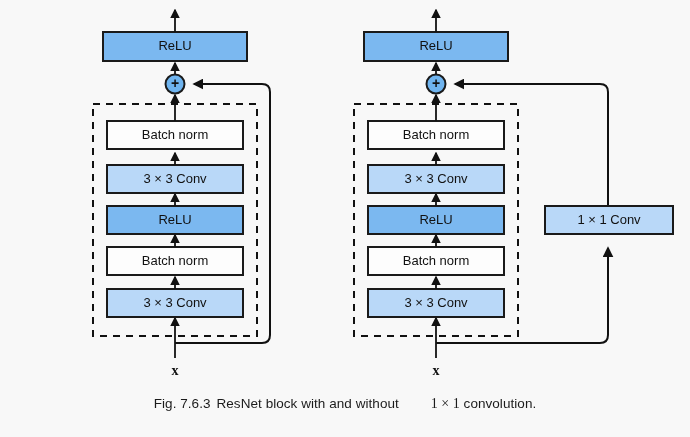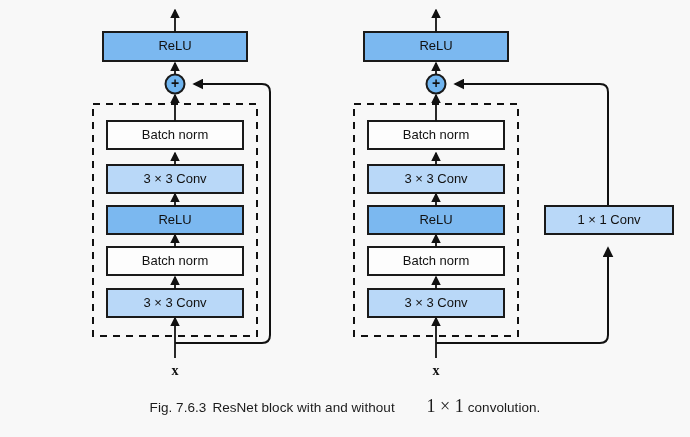--- a/index.html
+++ b/index.html
@@ -86,21 +86,21 @@
     font-size: 13.5px;
     color: #1b1b1b;
     letter-spacing: 0.05px;
     white-space: nowrap;
   }
   #caption .fig-num {
     margin-right: 6px;
   }
   #caption .mathy {
     font-family: "Liberation Serif", serif;
-    font-size: 18px;
+    font-size: 14px;
     margin-left: 28px;
   }
 </style>
 </head>
 <body>
 
 <div id="figure">
 
   <svg id="diagram" viewBox="0 0 690 437">
     <defs>

